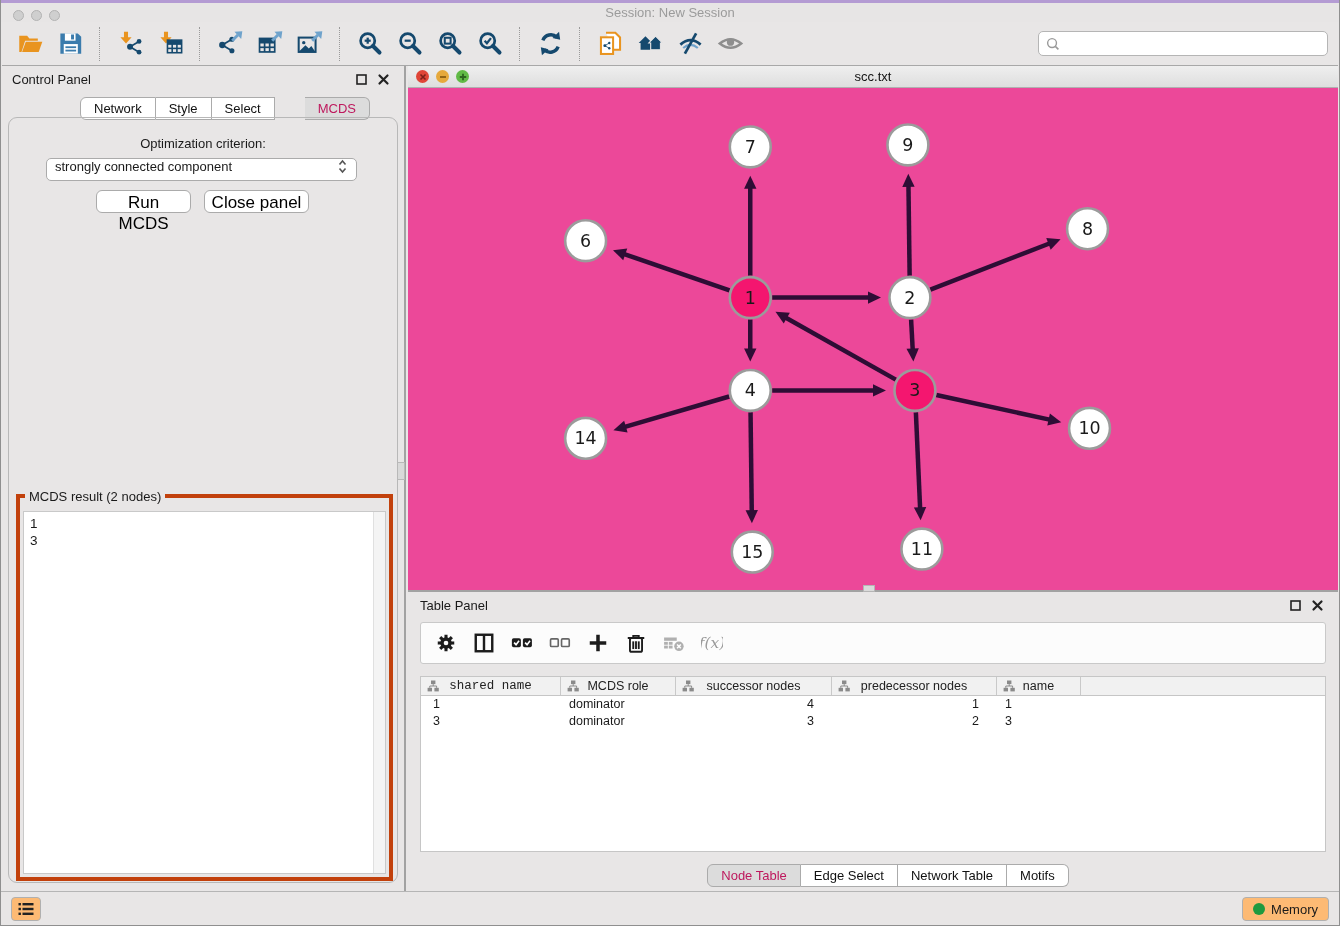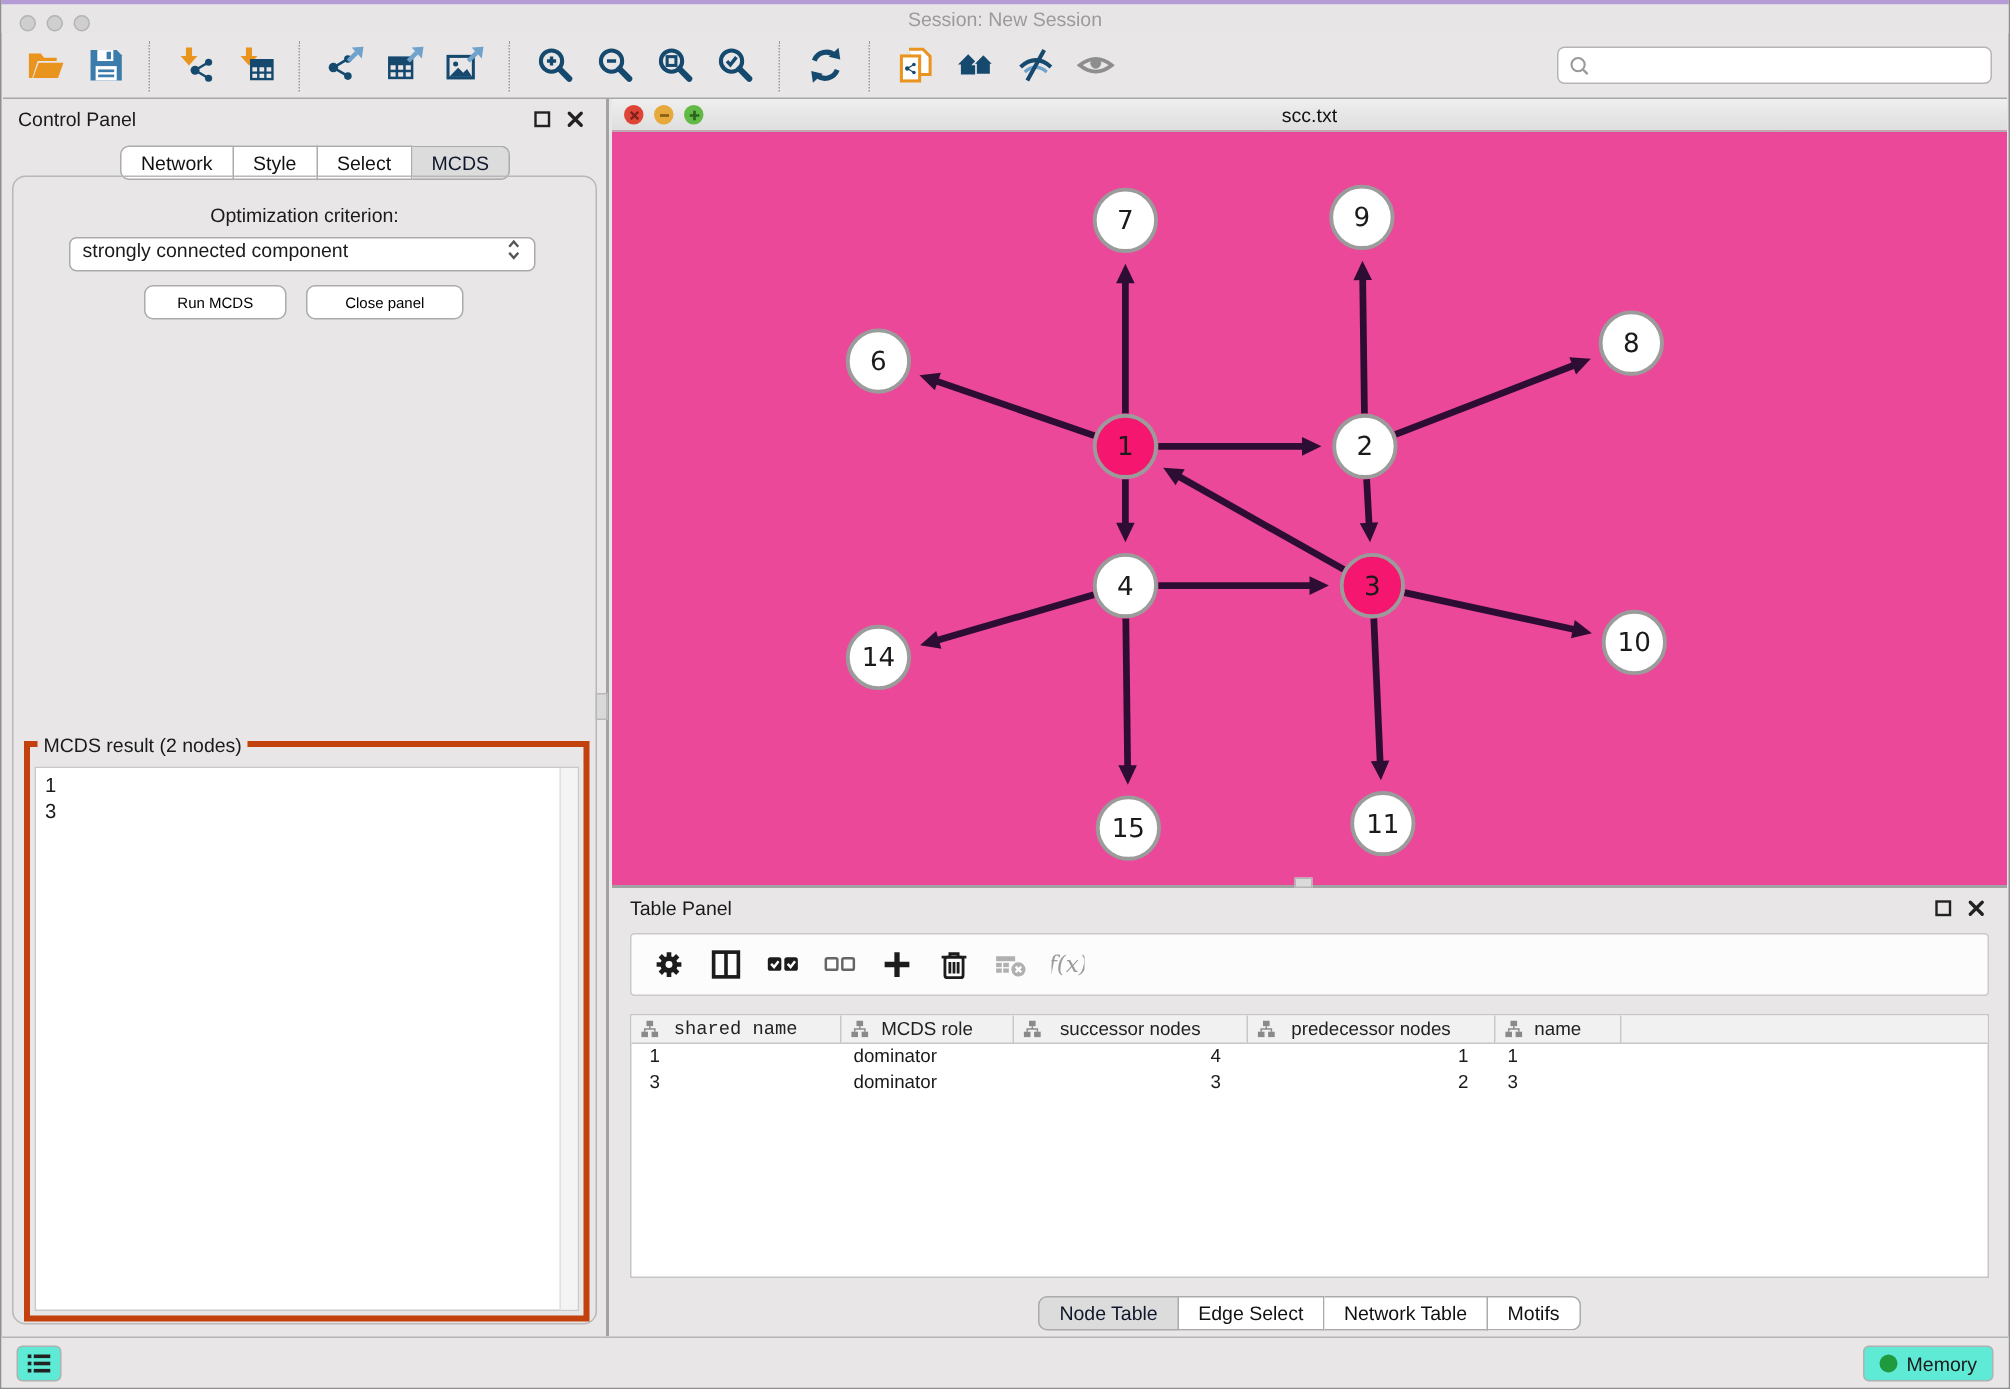--- a/index.html
+++ b/index.html
@@ -22,26 +22,26 @@
   
   .control-panel{position:absolute;left:1px;top:66px;width:404px;bottom:34px;background:#e8e6e6;border-right:2px solid #a2a2a2;box-sizing:border-box;}
   .panel-header{position:relative;height:26px;}
   .panel-title{position:absolute;left:10px;top:6px;font-size:13px;color:#1a1a1a;}
   .ph-float{position:absolute;top:7px;width:13px;height:13px;}
   .ph-close{position:absolute;top:7px;width:13px;height:13px;}
   .seg-tabs{position:absolute;display:flex;}
   .seg{height:21px;line-height:21px;padding:0 13px;background:#fff;border:1px solid #ababab;border-left:none;font-size:13px;color:#111;text-align:center;}
   .seg:first-child{border-left:1px solid #ababab;border-radius:6px 0 0 6px;}
   .seg:last-child{border-radius:0 6px 6px 0;}
-  .seg.active{background:#dcdcdc;color:#0f172a;}
+  .seg.active{background:#dcdcdc;color:#be185d;margin-left:30px;}
   .cp-box{position:absolute;left:6px;right:6px;top:51px;bottom:8px;border:1px solid #b8b8b8;border-radius:9px;}
   .opt-label{position:absolute;left:0;right:0;top:70px;text-align:center;font-size:13px;}
   .dropdown{position:absolute;left:44px;top:92px;width:311px;height:23px;background:#fff;border:1px solid #ababab;border-radius:5px;display:flex;padding:0 8px;box-sizing:border-box;}
   .dropdown .dval{flex:1;font-size:13px;}
-  .btn{position:absolute;top:124px;height:23px;background:#fff;border:1px solid #ababab;border-radius:6px;font-size:10px;font-family:"Liberation Sans",sans-serif;text-align:center;line-height:21px;box-sizing:border-box;}
+  .btn{position:absolute;top:124px;height:23px;background:#fff;border:1px solid #ababab;border-radius:6px;font-size:17px;font-family:"Liberation Sans",sans-serif;text-align:center;line-height:21px;box-sizing:border-box;}
   .result-box{position:absolute;left:14px;top:428px;width:369px;height:379px;border:4px solid #c2410c;}
   .result-label{position:absolute;top:-9px;left:5px;background:#e8e6e6;padding:0 4px;font-size:13px;}
   .result-inner{position:absolute;left:3px;right:3px;top:13px;bottom:3px;background:#fff;border:1px solid #c9c9c9;}
   .result-text{position:absolute;left:0;top:0;right:12px;bottom:0;white-space:pre;padding:3px 6px;font-size:13.5px;line-height:17px;}
   .result-scroll{position:absolute;right:0;top:0;bottom:0;width:11px;background:#f4f4f4;border-left:1px solid #e0e0e0;}
   .vsplit-grip{position:absolute;left:396px;top:462px;width:8px;height:18px;background:#d9d9d9;border:1px solid #b8b8b8;box-sizing:border-box;}
   
   .network-window{position:absolute;left:407px;top:66px;right:1px;height:526px;background:#ec4899;border-bottom:2px solid #a2a2a2;box-sizing:border-box;}
   .net-titlebar{position:absolute;left:0;right:0;top:0;height:21px;background:linear-gradient(#efefef,#dedede);border-bottom:1px solid #b0b0b0;}
   .net-title{position:absolute;left:0;right:0;top:3px;text-align:center;font-size:13px;color:#111;}
@@ -58,21 +58,21 @@
   .tbl{position:absolute;left:12px;right:12px;top:84px;height:176px;background:#fff;border:1px solid #c6c6c6;box-sizing:border-box;}
   .thead{display:flex;height:19px;background:#f1f1f1;border-bottom:1px solid #c6c6c6;box-sizing:border-box;}
   .th{position:relative;display:flex;align-items:center;justify-content:center;font-size:12.5px;color:#222;border-right:1px solid #c9c9c9;box-sizing:border-box;}
   .th .col-icon{position:absolute;left:6px;top:3px;}
   .th .col-icon svg{width:12px;height:12px;}
   .trow{display:flex;height:17px;font-size:12.5px;}
   .td{box-sizing:border-box;overflow:hidden;line-height:17px;}
   .tp-tabs{position:absolute;left:0;right:0;top:272px;display:flex;justify-content:center;}
   
   .statusbar{position:absolute;left:0;right:0;bottom:0;height:34px;background:#e8e6e6;border-top:1px solid #b5b5b5;box-sizing:border-box;}
-  .sb-btn{position:absolute;top:5px;height:24px;background:#5eead4;border:1px solid #b0b0b0;border-radius:4px;display:flex;align-items:center;justify-content:center;box-sizing:border-box;}
+  .sb-btn{position:absolute;top:5px;height:24px;background:#fdba74;border:1px solid #b0b0b0;border-radius:4px;display:flex;align-items:center;justify-content:center;box-sizing:border-box;}
   .mem-dot{width:12px;height:12px;border-radius:50%;margin-right:6px;}
 </style>
 </head>
 <body>
 
 <div class="window">
   <div class="top-accent"></div>
 
   <div class="titlebar">
     <span class="tl-dot" style="left:12px"></span>

